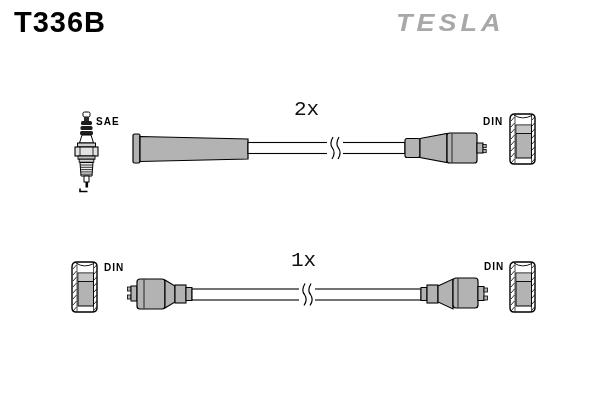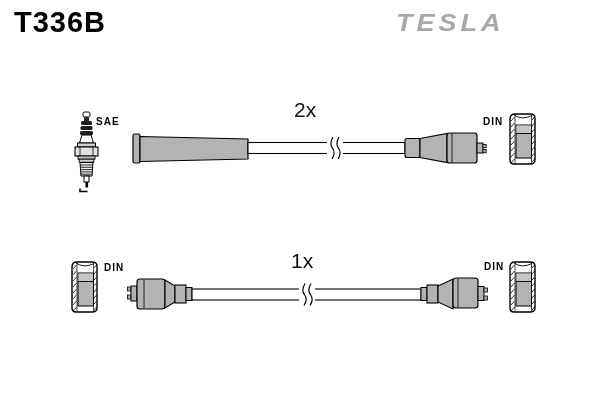--- a/index.html
+++ b/index.html
@@ -4,21 +4,21 @@
 <style>
   html,body{margin:0;padding:0;background:#fff;}
   #page{position:relative;width:544px;height:400px;background:#ffffff;overflow:hidden;
         font-family:"Liberation Sans",sans-serif;color:#000;}
   .abs{position:absolute;}
   #part-number{left:14px;top:6px;font-size:29px;font-weight:bold;letter-spacing:1px;}
   #subtitle{left:15px;top:35px;font-size:11px;font-weight:bold;letter-spacing:0.2px;}
   #brand{left:396px;top:8px;font-size:27px;font-weight:bold;font-style:italic;
          color:#a8a8a8;letter-spacing:4px;transform:scaleY(0.92);}
   .conn-label{font-size:10px;font-weight:bold;letter-spacing:1px;}
-  .qty-label{font-size:21px;font-weight:400;color:#111;}
+  .qty-label{font-size:21px;font-weight:400;color:#111;font-family:Liberation Mono, monospace;}
   svg{display:block;}
 </style>
 </head>
 <body>
 
 <div id="page">
 
   <div id="part-number" class="abs">T336B</div>
   <div id="brand" class="abs">TESLA</div>
 

